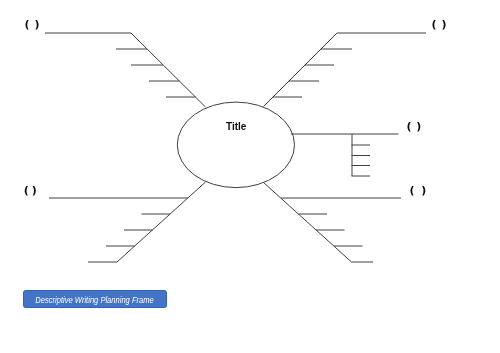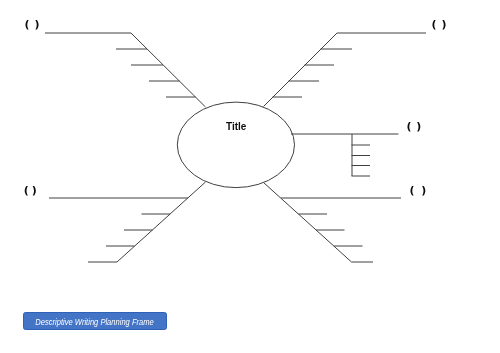--- a/index.html
+++ b/index.html
@@ -5,21 +5,21 @@
 <style>
   html,body{margin:0;padding:0;}
   body{width:500px;height:353px;background:#ffffff;overflow:hidden;
        font-family:"Liberation Sans",sans-serif;}
   #frame{position:relative;width:500px;height:353px;}
   svg.diagram{position:absolute;left:0;top:0;width:500px;height:353px;}
   .branch-label{font-family:"DejaVu Sans",sans-serif;font-weight:bold;font-size:11px;letter-spacing:0.5px;fill:#0d0d0d;transform:translateZ(0);}
   .branch-label.narrow{letter-spacing:-0.5px;}
   .branch-label.wide{letter-spacing:1.5px;}
   .center-label{font-family:"Liberation Sans",sans-serif;font-weight:bold;font-size:10px;fill:#0d0d0d;transform:translateZ(0);}
-  .btn{position:absolute;left:22.6px;top:312px;width:144px;height:18.4px;
+  .btn{position:absolute;left:22.6px;top:290px;width:144px;height:18.4px;
        box-sizing:border-box;border:1px solid #3061b8;
        border-radius:2.5px;background:#4474c5;color:#ffffff;
        display:flex;align-items:center;justify-content:center;}
   .btn span{font-family:"Liberation Sans",sans-serif;font-style:italic;
        font-size:9px;line-height:9px;display:inline-block;position:relative;top:1px;
        transform:scaleX(0.84) translateZ(0);transform-origin:center;white-space:nowrap;}
 </style>
 </head>
 <body>
 

